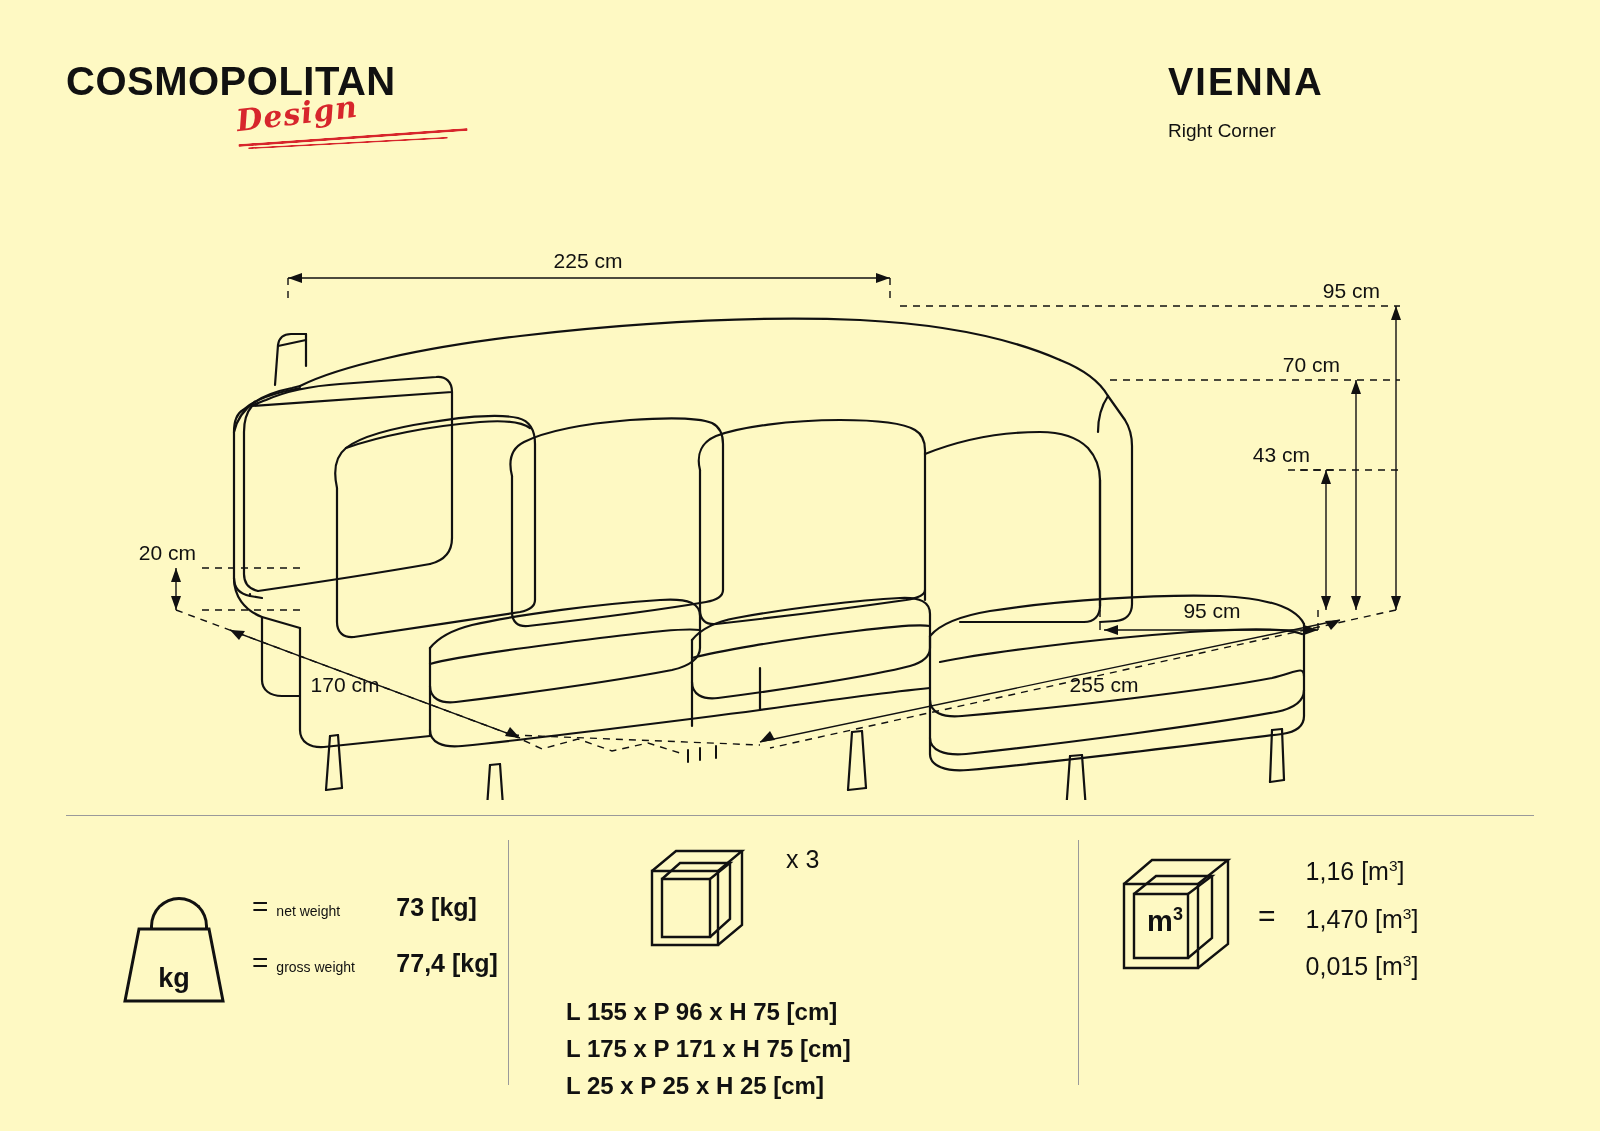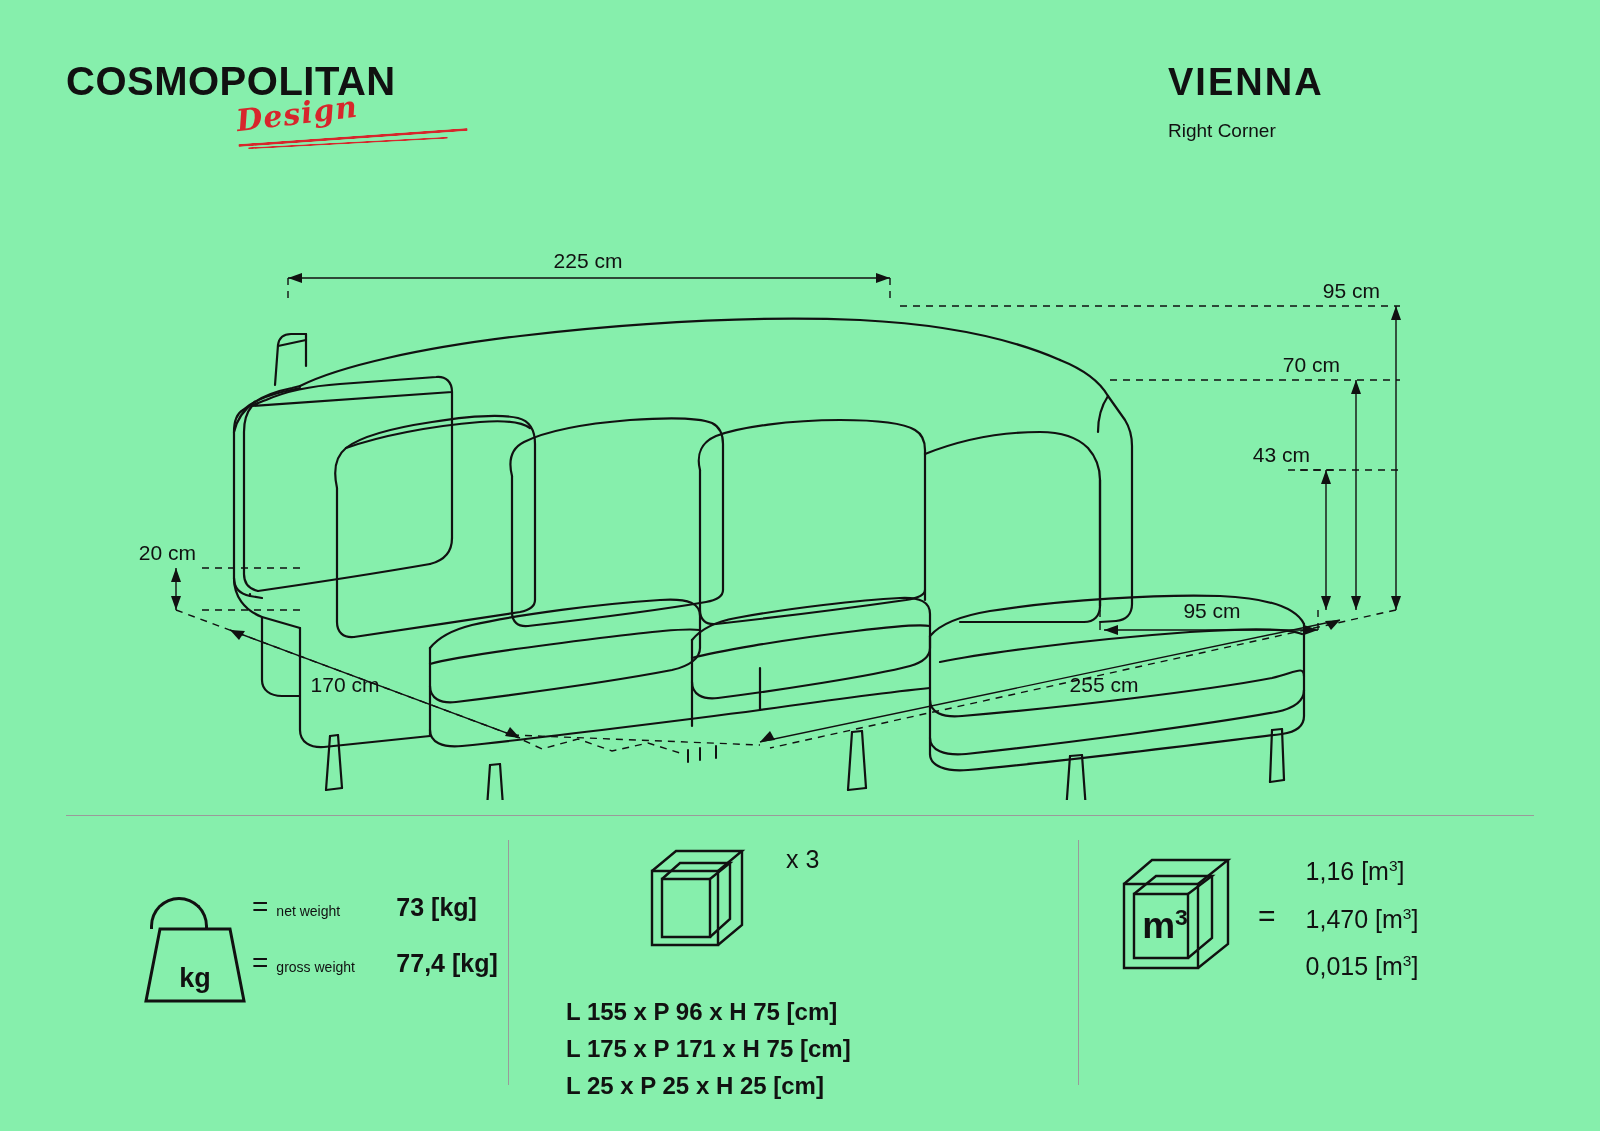--- a/index.html
+++ b/index.html
@@ -8,21 +8,21 @@
     background: #ffffff;
   }
   body {
     font-family: "Liberation Sans", sans-serif;
     color: #1a1a1a;
   }
   .page {
     position: relative;
     width: 1600px;
     height: 1131px;
-    background: #86efac;
+    background: #fef9c3;
     overflow: hidden;
   }
 
   
   .brand {
     position: absolute;
     left: 66px;
     top: 60px;
     width: 420px;
     height: 90px;
@@ -154,21 +154,21 @@
     top: 0;
     width: 58px;
     height: 32px;
     border: 3px solid #111;
     border-bottom: none;
     border-radius: 29px 29px 0 0;
     box-sizing: border-box;
   }
   .kg-body {
     position: absolute;
-    left: 24px;
+    left: 3px;
     top: 30px;
     width: 102px;
     height: 80px;
   }
   .kg-label {
     position: absolute;
     left: 0;
     top: 36px;
     width: 102px;
     text-align: center;
@@ -476,21 +476,21 @@
           <svg width="116" height="120" viewBox="0 0 116 120">
             <g fill="none" stroke="#111" stroke-width="2.4">
               <path d="M4,30 L78,30 L78,114 L4,114 Z"></path>
               <path d="M4,30 L32,6 L108,6 L78,30"></path>
               <path d="M108,6 L108,90 L78,114"></path>
               <path d="M14,40 L68,40 L68,104 L14,104 Z"></path>
               <path d="M14,40 L36,22 L92,22 L68,40"></path>
               <path d="M92,22 L92,84 L68,104"></path>
             </g>
           </svg>
-          <div style="position:absolute; left:0; top:50px; width:90px; text-align:center; font-size:37px; font-weight:bold; color:#111;">m<sup>3</sup></div>
+          <div style="position:absolute; left:0; top:50px; width:90px; text-align:center; font-size:29px; font-weight:bold; color:#111;">m<sup>3</sup></div>
         </div>
         <div class="eq" style="font-size:30px;">=</div>
         <div class="vol-values">
           <div class="vol-line"><span>1,16 [m<sup>3</sup>]</span></div>
           <div class="vol-line"><span>1,470 [m<sup>3</sup>]</span></div>
           <div class="vol-line"><span>0,015 [m<sup>3</sup>]</span></div>
         </div>
       </div>
     </div>
   </div>

